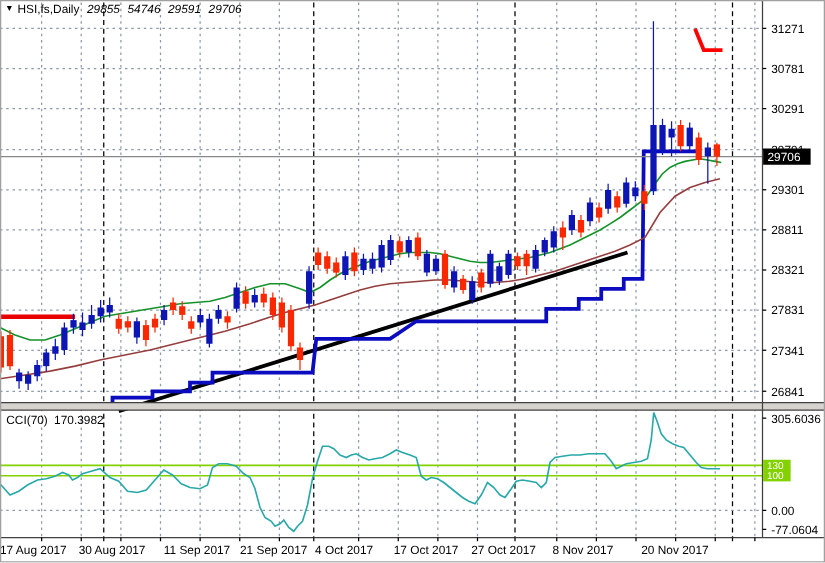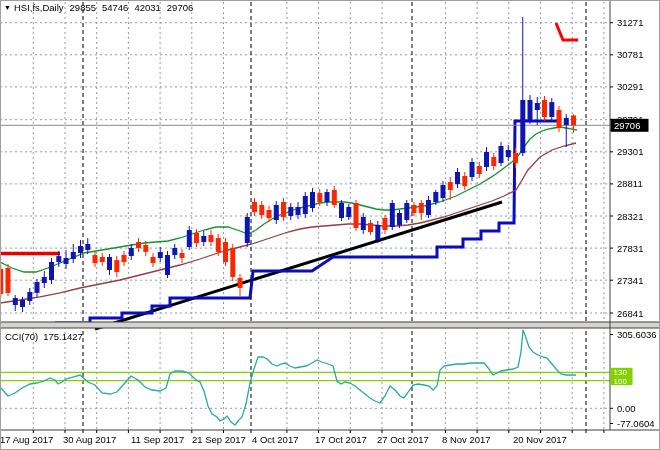--- a/index.html
+++ b/index.html
@@ -1,21 +1,21 @@
 <!DOCTYPE html>
 <html><head>
 <meta charset="utf-8">
 <style>
   html,body{margin:0;padding:0;background:#e8e8e8;}
   .window{position:relative;width:660px;height:450px;background:#ffffff;overflow:hidden;
           font-family:"Liberation Sans",sans-serif;box-shadow:inset 0 0 0 1px #a9a9a9;}
   svg text{font-family:"Liberation Sans",sans-serif;}
   .hdr{position:absolute;top:2px;left:4px;font-size:9.5px;color:#000;white-space:nowrap;z-index:5;}
   .hdr .tri{font-size:7px;vertical-align:1px;margin-right:3px;}
-  .hdr span.v{margin-left:6px;}
+  .hdr span.v{margin-left:6px;font-style:italic;}
   .cciLbl{position:absolute;top:331px;left:5px;font-size:9.5px;color:#000;white-space:nowrap;z-index:5;}
   .cciLbl span.v{margin-left:5px;}
 </style>
 </head>
 <body>
 
 <div class="window">
 
   <svg id="cv" width="660" height="450">
       <rect x="0" y="0" width="660" height="450" fill="#ffffff"></rect>
@@ -285,20 +285,20 @@
       <line x1="572.2" y1="430" x2="572.2" y2="433" stroke="#000"></line>
       <line x1="603.9" y1="430" x2="603.9" y2="433" stroke="#000"></line>
       <line x1="83" y1="430" x2="83" y2="433" stroke="#000"></line>
       <line x1="251" y1="430" x2="251" y2="433" stroke="#000"></line>
       <line x1="412" y1="430" x2="412" y2="433" stroke="#000"></line>
       <line x1="586" y1="430" x2="586" y2="433" stroke="#000"></line>
       <rect x="0.5" y="0.5" width="659" height="449" fill="none" stroke="#a0a0a0"></rect>
     </svg>
 
   <div class="hdr">
-    <span class="tri">▼</span><span>HSI,fs,Daily</span><span class="v">29855</span><span class="v">54746</span><span class="v">42031</span><span class="v">29706</span>
+    <span class="tri">▼</span><span>HSI,fs,Daily</span><span class="v">29855</span><span class="v">54746</span><span class="v">29591</span><span class="v">29706</span>
   </div>
 
   <div class="cciLbl">
-    <span>CCI(70)</span><span class="v">175.1427</span>
+    <span>CCI(70)</span><span class="v">170.3982</span>
   </div>
 
 </div>
 
 </body></html>

